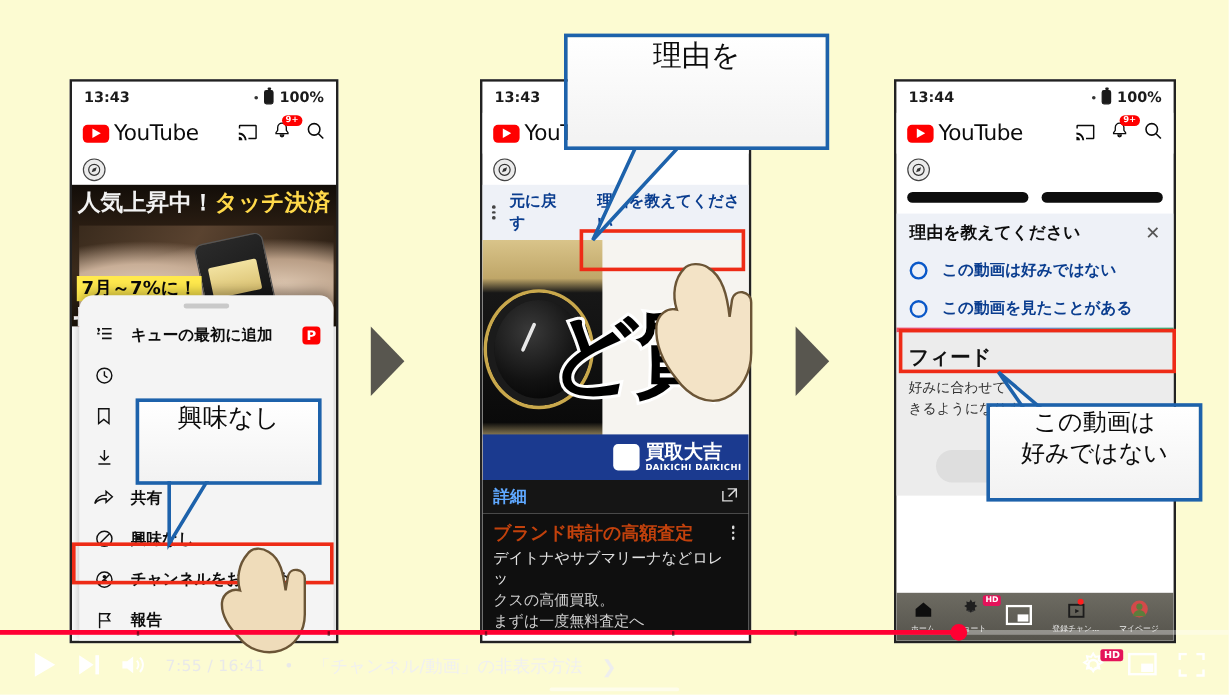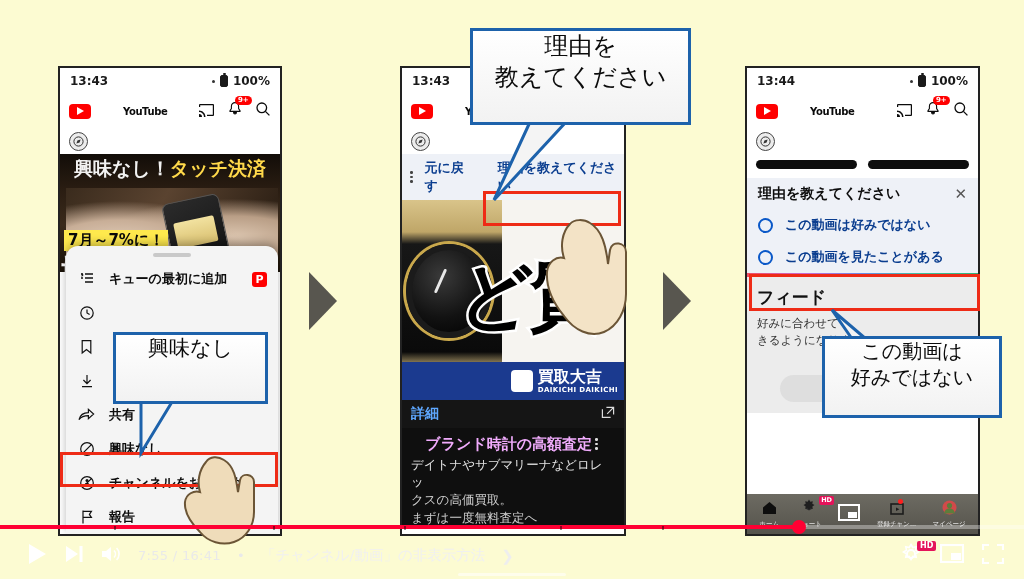--- a/index.html
+++ b/index.html
@@ -71,21 +71,21 @@
   .yt-play {
     width: 22px; height: 15px; background: #ff0000; border-radius: 4px;
     position: relative;
   }
   .yt-play:after {
     content: ""; position: absolute; left: 8px; top: 3.5px;
     border-left: 7px solid #fff;
     border-top: 4px solid transparent;
     border-bottom: 4px solid transparent;
   }
-  .yt-word { font-size: 10px; font-weight: bold; color: #0b0b0b; letter-spacing: -0.4px; margin-left: 28px; }
+  .yt-word { font-size: 18px; font-weight: normal; color: #0b0b0b; letter-spacing: -0.4px; }
   .yt-icons { display: flex; align-items: center; gap: 12px; color: #0b0b0b; }
   .badge-9 {
     position: absolute; left: 8px; top: -5px;
     background: #ff0000; color: #fff; font-size: 7px; font-weight: bold;
     border-radius: 7px; padding: 1px 3px; line-height: 1;
   }
 
   .chiprow { height: 26px; padding: 3px 9px; display: flex; align-items: center; gap: 8px; }
   .chip-circ {
     width: 19px; height: 19px; border-radius: 50%;
@@ -204,22 +204,22 @@
   .wk-jp { color: #fff; font-size: 16px; font-weight: bold; line-height: 1; }
   .wk-en { color: #fff; font-size: 7px; font-weight: bold; letter-spacing: .4px; }
 
   .detailrow {
     height: 28px; padding: 0 9px; display: flex; align-items: center;
     justify-content: space-between; background: #151515;
   }
   .detailrow .dt { color: #5fa8ff; font-size: 14px; font-weight: bold; }
   .vidinfo { background: #0f0f0f; padding: 7px 9px 0 9px; }
   .vid-title {
-    color: #f0abfc; font-size: 15px; font-weight: bold;
-    display: flex; justify-content: center; align-items: flex-start;
+    color: #c2410c; font-size: 15px; font-weight: bold;
+    display: flex; justify-content: space-between; align-items: flex-start;
   }
   .vid-desc { color: #e2e2e2; font-size: 12.5px; line-height: 1.35; margin-top: 3px; }
   .vid-desc2 { color: #cfcfcf; font-size: 12.5px; margin-top: 1px; }
 
   
   .skelrow { display: flex; gap: 11px; padding: 6px 9px 9px 9px; }
   .skel { height: 9px; background: #0d0d0d; border-radius: 5px; flex: 1; }
   .reasonpanel { background: #eef1f7; padding: 7px 0 0 0; }
   .reason-head {
     display: flex; align-items: center; justify-content: space-between;
@@ -398,21 +398,21 @@
             <circle cx="5.5" cy="5.5" r="4.6" fill="none" stroke="#333" stroke-width="1"></circle>
             <path d="M7.6 3.4L4.4 4.6 3.4 7.6 6.6 6.4z" fill="#333"></path>
           </svg>
       </span>
     </div>
 
     <div class="ad1">
       <div class="ad1-hand"></div>
       <div class="ad1-phone"></div>
       <div class="ad1-top">
-        <span class="w">興味なし！</span><span class="y">タッチ決済</span>
+        <span class="w">人気上昇中！</span><span class="y">タッチ決済</span>
       </div>
       <div class="ad1-yel">7月～7%に！</div>
       <div class="ad1-red">最大5千円還元</div>
     </div>
 
     <div class="sheet">
       <div class="sheet-grip"></div>
 
       <div class="mrow">
         <span class="mico">
@@ -706,21 +706,20 @@
     <span class="ctext">興味なし</span>
   </div>
 
   <svg class="tail" style="left:470px; top:118px; width:230px; height:90px;">
     <path d="M60 4 L24 82 L96 4 Z" fill="#f4f4f4" stroke="#1d62ab" stroke-width="3"></path>
     <path d="M6 4 L220 4" stroke="#f4f4f4" stroke-width="6"></path>
   </svg>
   <div class="callout" id="callout-riyuu">
     <span class="ctext">
       <span>理由を</span><br>
-      <span>教えてください</span>
     </span>
   </div>
 
   <svg class="tail" style="left:790px; top:300px; width:120px; height:60px;">
     <path d="M42 10 L74 56 L96 56 Z" fill="#f4f4f4" stroke="#1d62ab" stroke-width="3"></path>
     <path d="M40 54 L118 54" stroke="#f4f4f4" stroke-width="6"></path>
   </svg>
   <div class="callout" id="callout-konomi">
     <span class="ctext">
       <span>この動画は</span><br>

